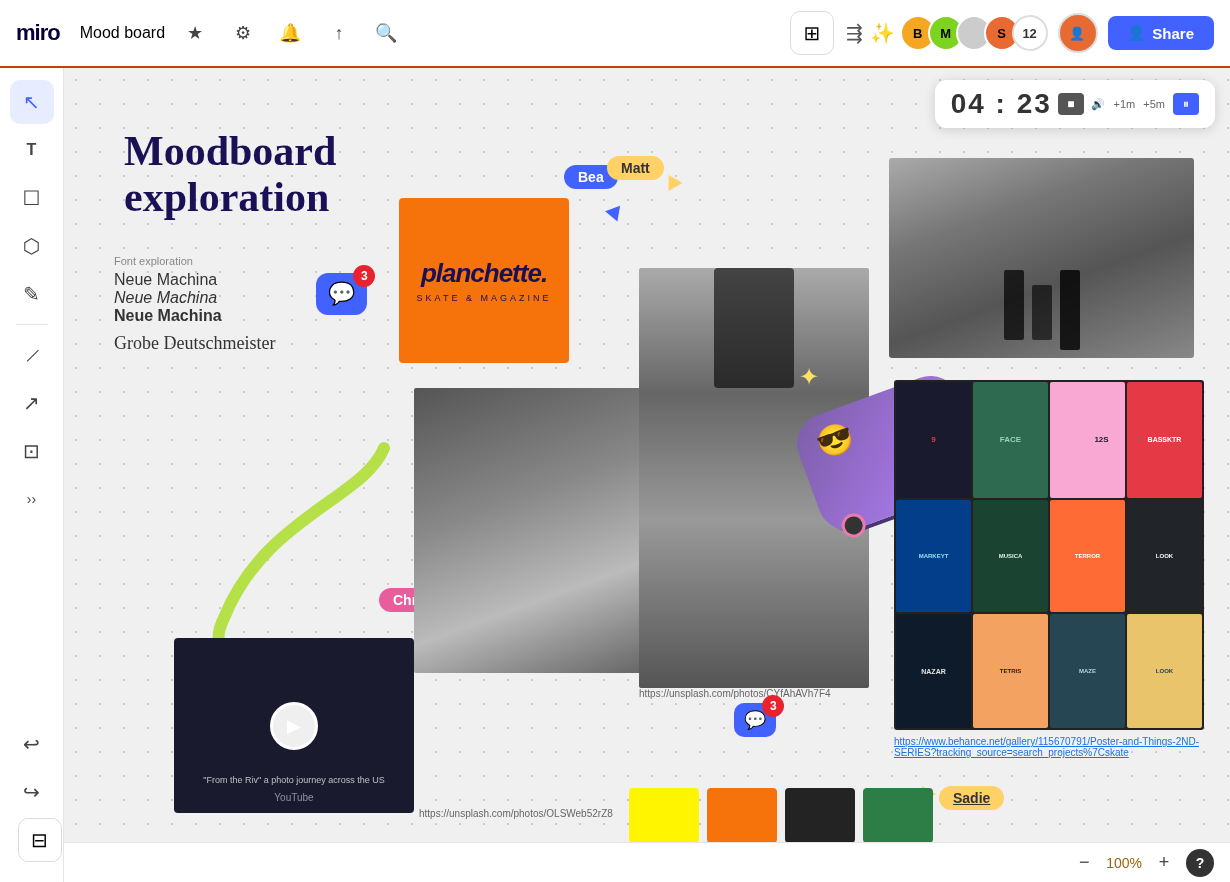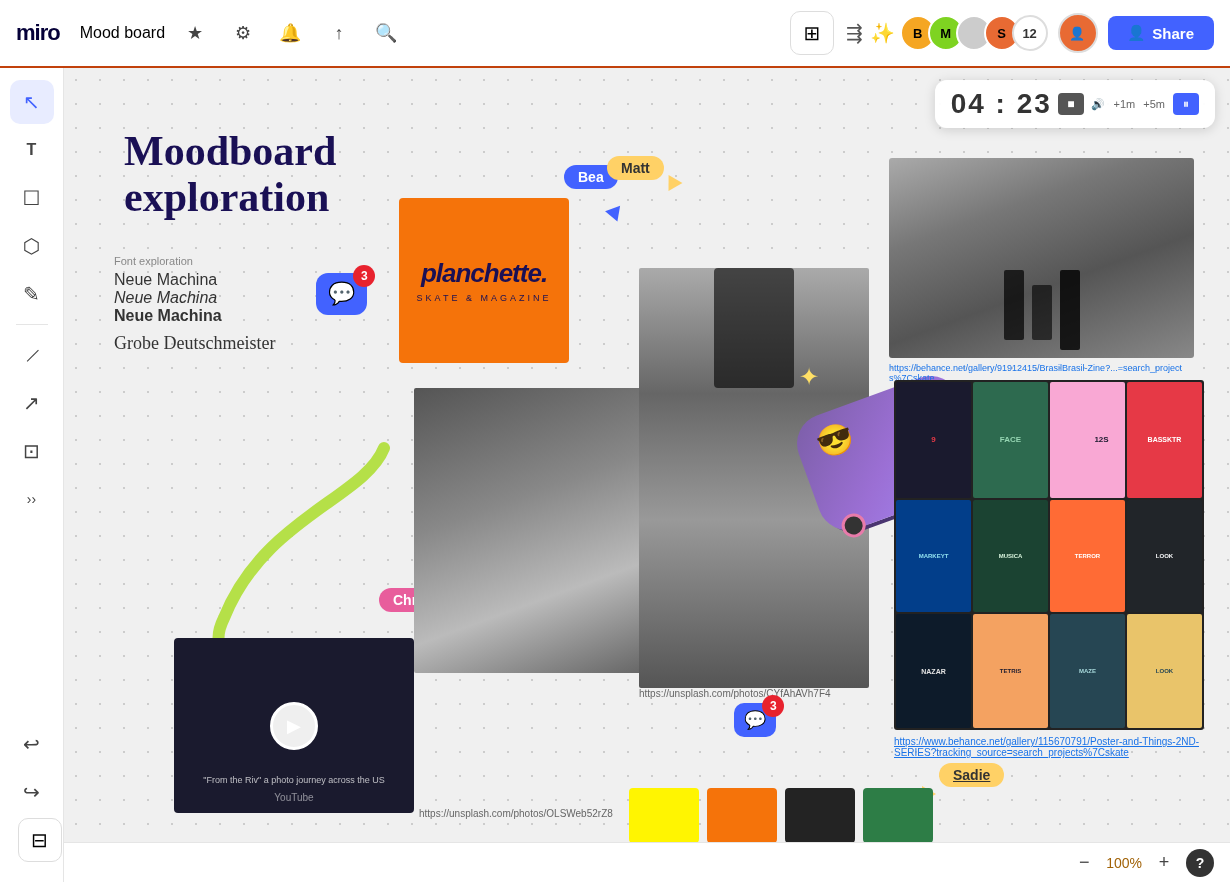--- a/index.html
+++ b/index.html
@@ -111,21 +111,21 @@
     .orange-box-sub { font-size: 9px; color: #1a1055; letter-spacing: 3px; text-transform: uppercase; }
 
     
     .cursor-label {
       position: absolute; border-radius: 20px; padding: 4px 14px;
       font-size: 14px; font-weight: 600; color: #fff; white-space: nowrap;
     }
     .cursor-bea { background: #4262ff; top: 97px; left: 500px; }
     .cursor-matt { background: #ffd166; color: #333; top: 88px; left: 543px; }
     .cursor-chris { background: #e85d9c; top: 520px; left: 315px; }
-    .cursor-sadie { background: #ffd166; color: #333; top: 695px; left: 875px; text-decoration: underline; }
+    .cursor-sadie { background: #ffd166; color: #333; top: 718px; left: 875px; text-decoration: underline; }
 
     
     .cursor-arrow {
       position: absolute; width: 0; height: 0;
       border-left: 8px solid transparent;
       border-right: 8px solid transparent;
     }
     .ca-bea { top: 140px; left: 543px; border-top: 14px solid #4262ff; transform: rotate(-20deg); }
     .ca-matt { top: 110px; left: 600px; border-top: 14px solid #ffd166; transform: rotate(30deg); }
     .ca-chris { top: 550px; left: 390px; border-top: 14px solid #e85d9c; transform: rotate(15deg); }
@@ -437,21 +437,20 @@
       <div class="big-photo-inner">
 
         <div style="display:flex;gap:8px;padding:8px;">
           <div style="width:20px;height:70px;background:rgba(0,0,0,0.7);border-radius:2px;"></div>
           <div style="width:20px;height:55px;background:rgba(0,0,0,0.6);border-radius:2px;margin-top:15px;"></div>
           <div style="width:20px;height:80px;background:rgba(0,0,0,0.8);border-radius:2px;"></div>
         </div>
       </div>
     </div>
 
-    <div style="position:absolute;top:295px;left:825px;font-size:9px;color:#1a73e8;max-width:300px;word-break:break-all;">https://behance.net/gallery/91912415/BrasilBrasil-Zine?...=search_projects%7Cskate</div>
 
     <div class="poster-grid">
       <div class="pg-item pg1">9</div>
       <div class="pg-item pg2">FACE</div>
       <div class="pg-item pg3">12S</div>
       <div class="pg-item pg4" style="font-size:7px;">BASSKTR</div>
       <div class="pg-item pg5" style="font-size:6px;">MARKEYT</div>
       <div class="pg-item pg6" style="font-size:6px;">MUSICA</div>
       <div class="pg-item pg7" style="font-size:6px;">TERROR</div>
       <div class="pg-item pg8" style="font-size:6px;">LOOK</div>

